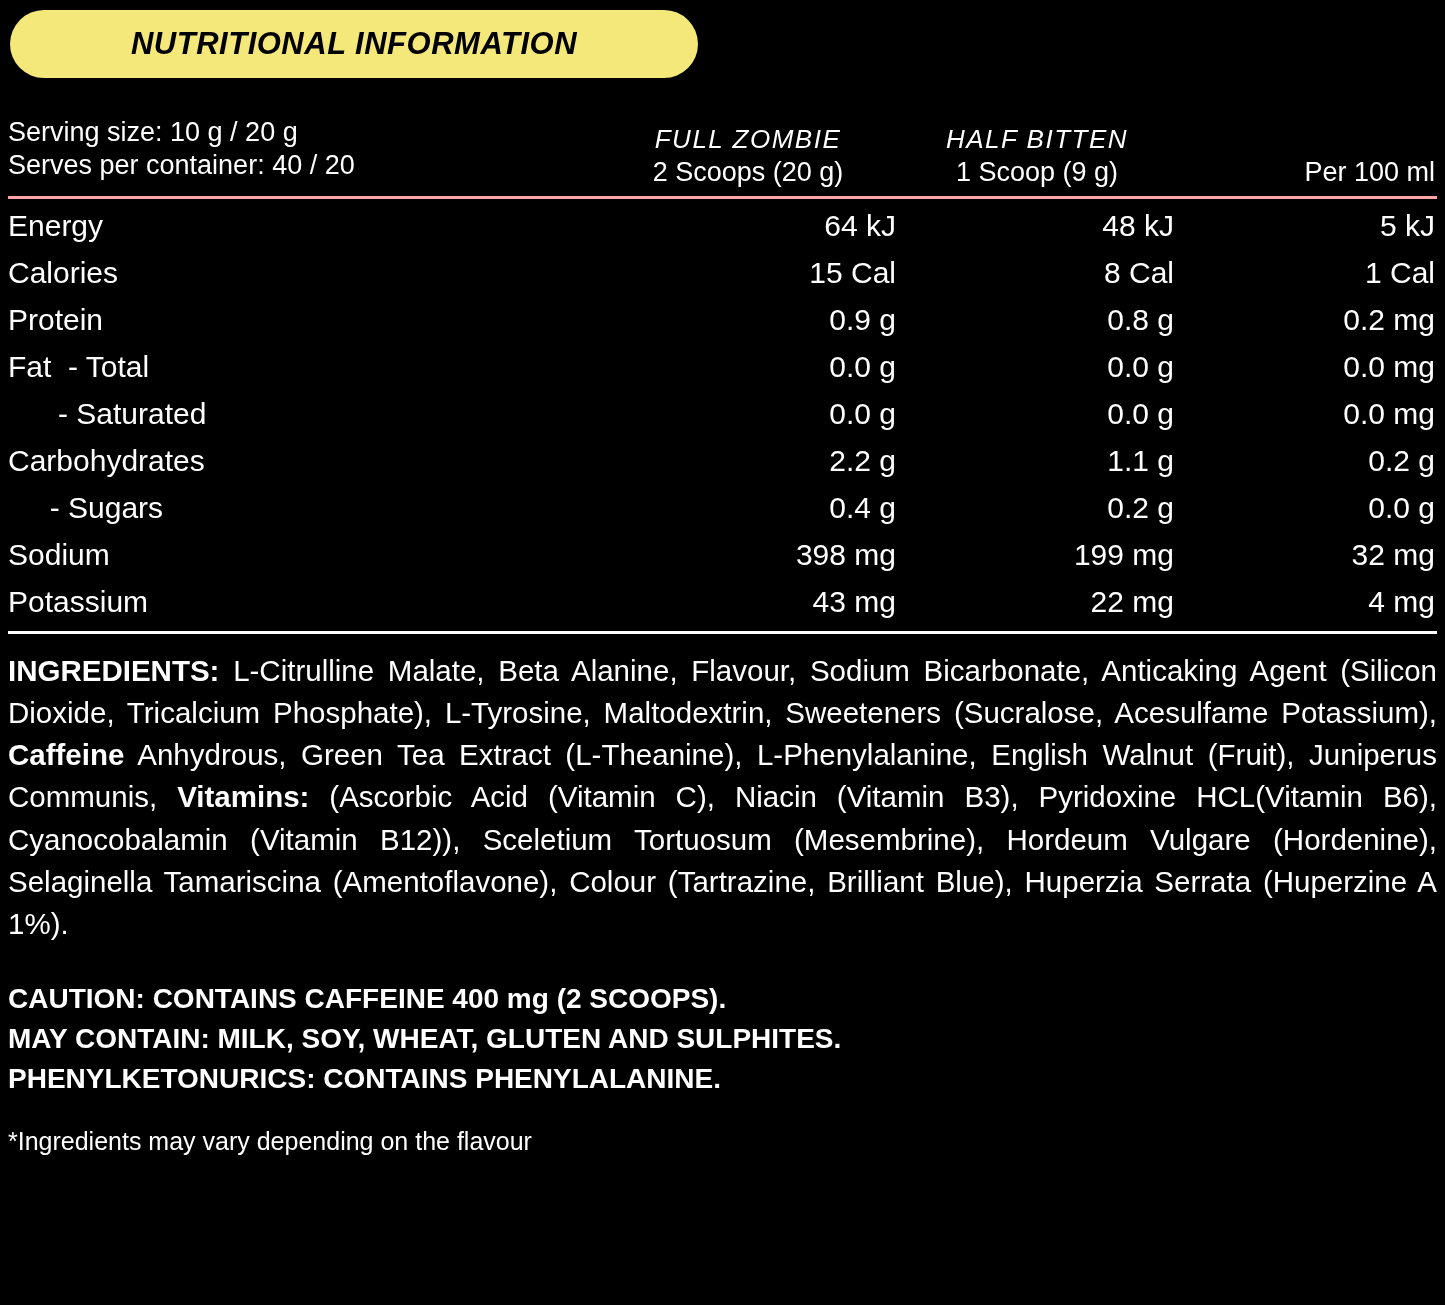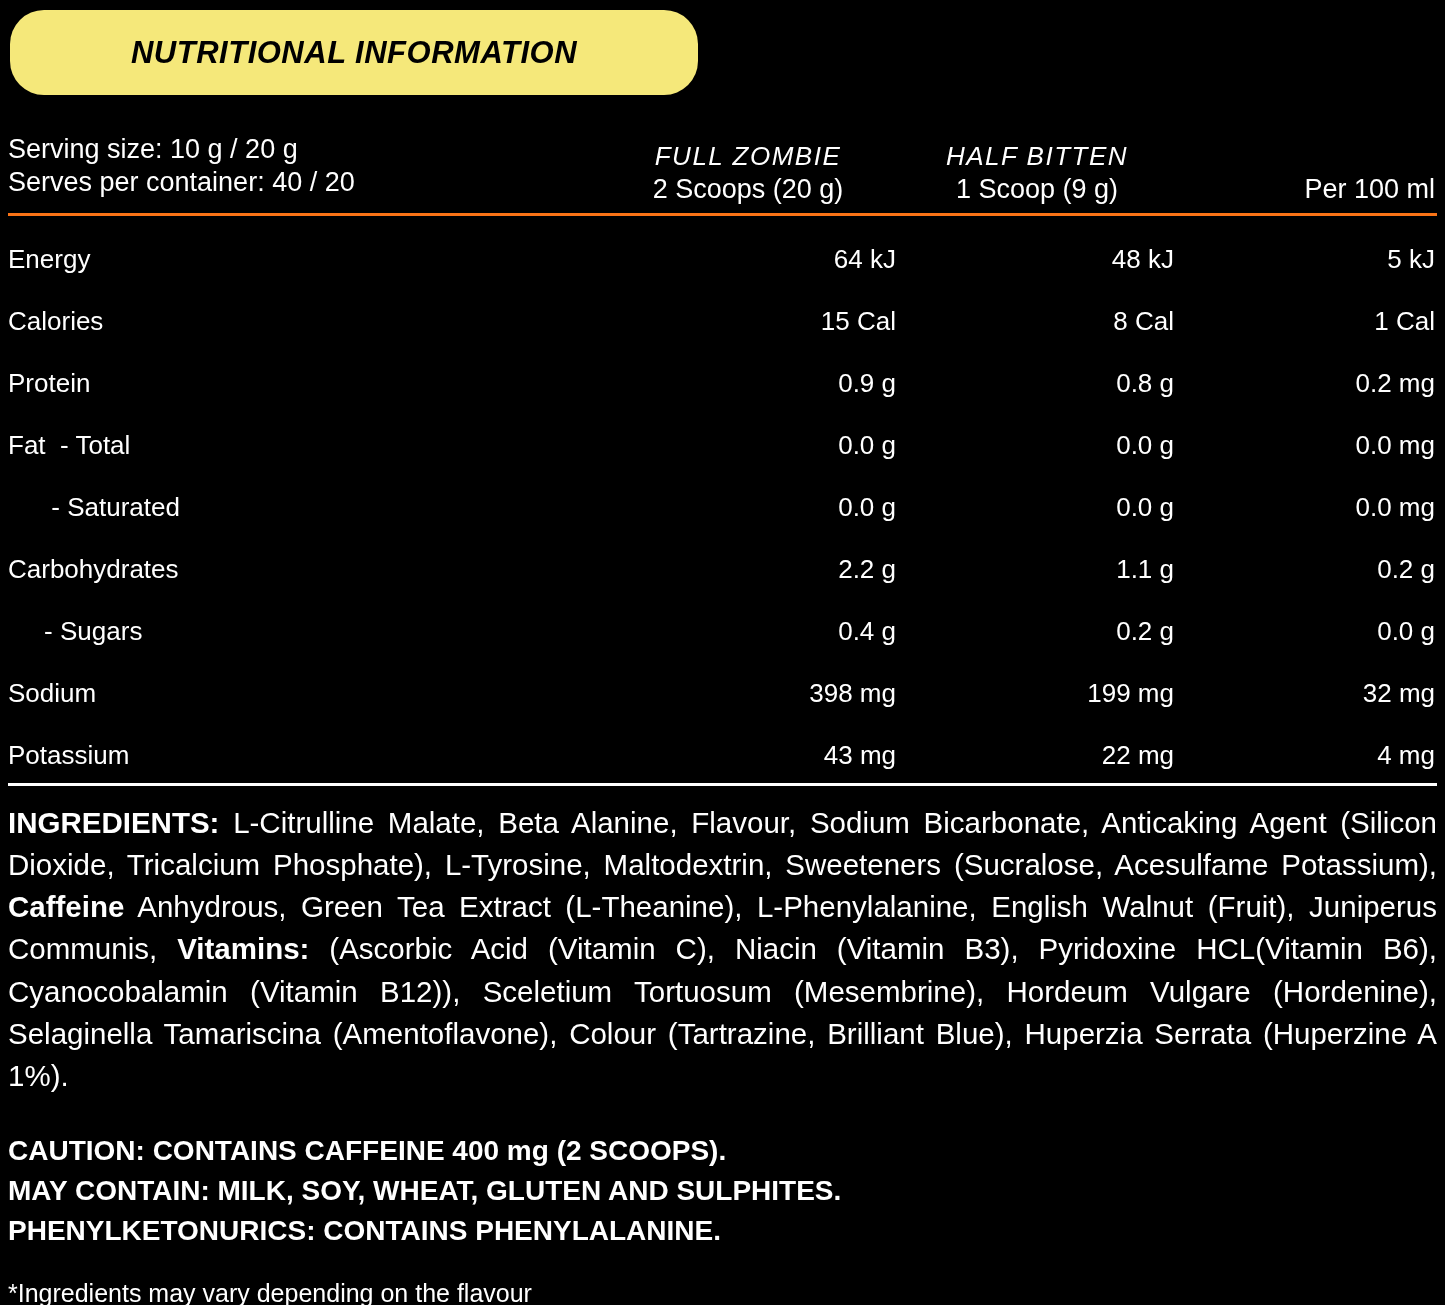--- a/index.html
+++ b/index.html
@@ -19,21 +19,21 @@
     width: 1445px;
     height: 1305px;
     padding: 0 8px;
   }
 
   
   .title-pill {
     margin-top: 10px;
     margin-left: 2px;
     width: 688px;
-    height: 85px;
+    height: 68px;
     background: #f5e87a;
     border-radius: 34px;
     display: flex;
     align-items: center;
     justify-content: center;
   }
   .title-pill span {
     color: #000000;
     font-weight: bold;
     font-style: italic;
@@ -81,27 +81,27 @@
     padding-right: 2px;
   }
   .serving-block {
     font-size: 27px;
     line-height: 1.22;
     padding-bottom: 6px;
   }
   .serving-block div { white-space: nowrap; }
 
   tr.head-row > td {
-    border-bottom: 3px solid #f97316;
+    border-bottom: 3px solid #fca5a5;
     padding-bottom: 8px;
   }
 
   tr.data-row td {
-    font-size: 26px;
-    padding-top: 28px;
+    font-size: 30px;
+    padding-top: 10px;
     padding-bottom: 3px;
   }
   tr.data-row td.label {
     text-align: left;
     white-space: pre;
   }
   tr.data-row td.val {
     text-align: right;
     padding-right: 2px;
   }

